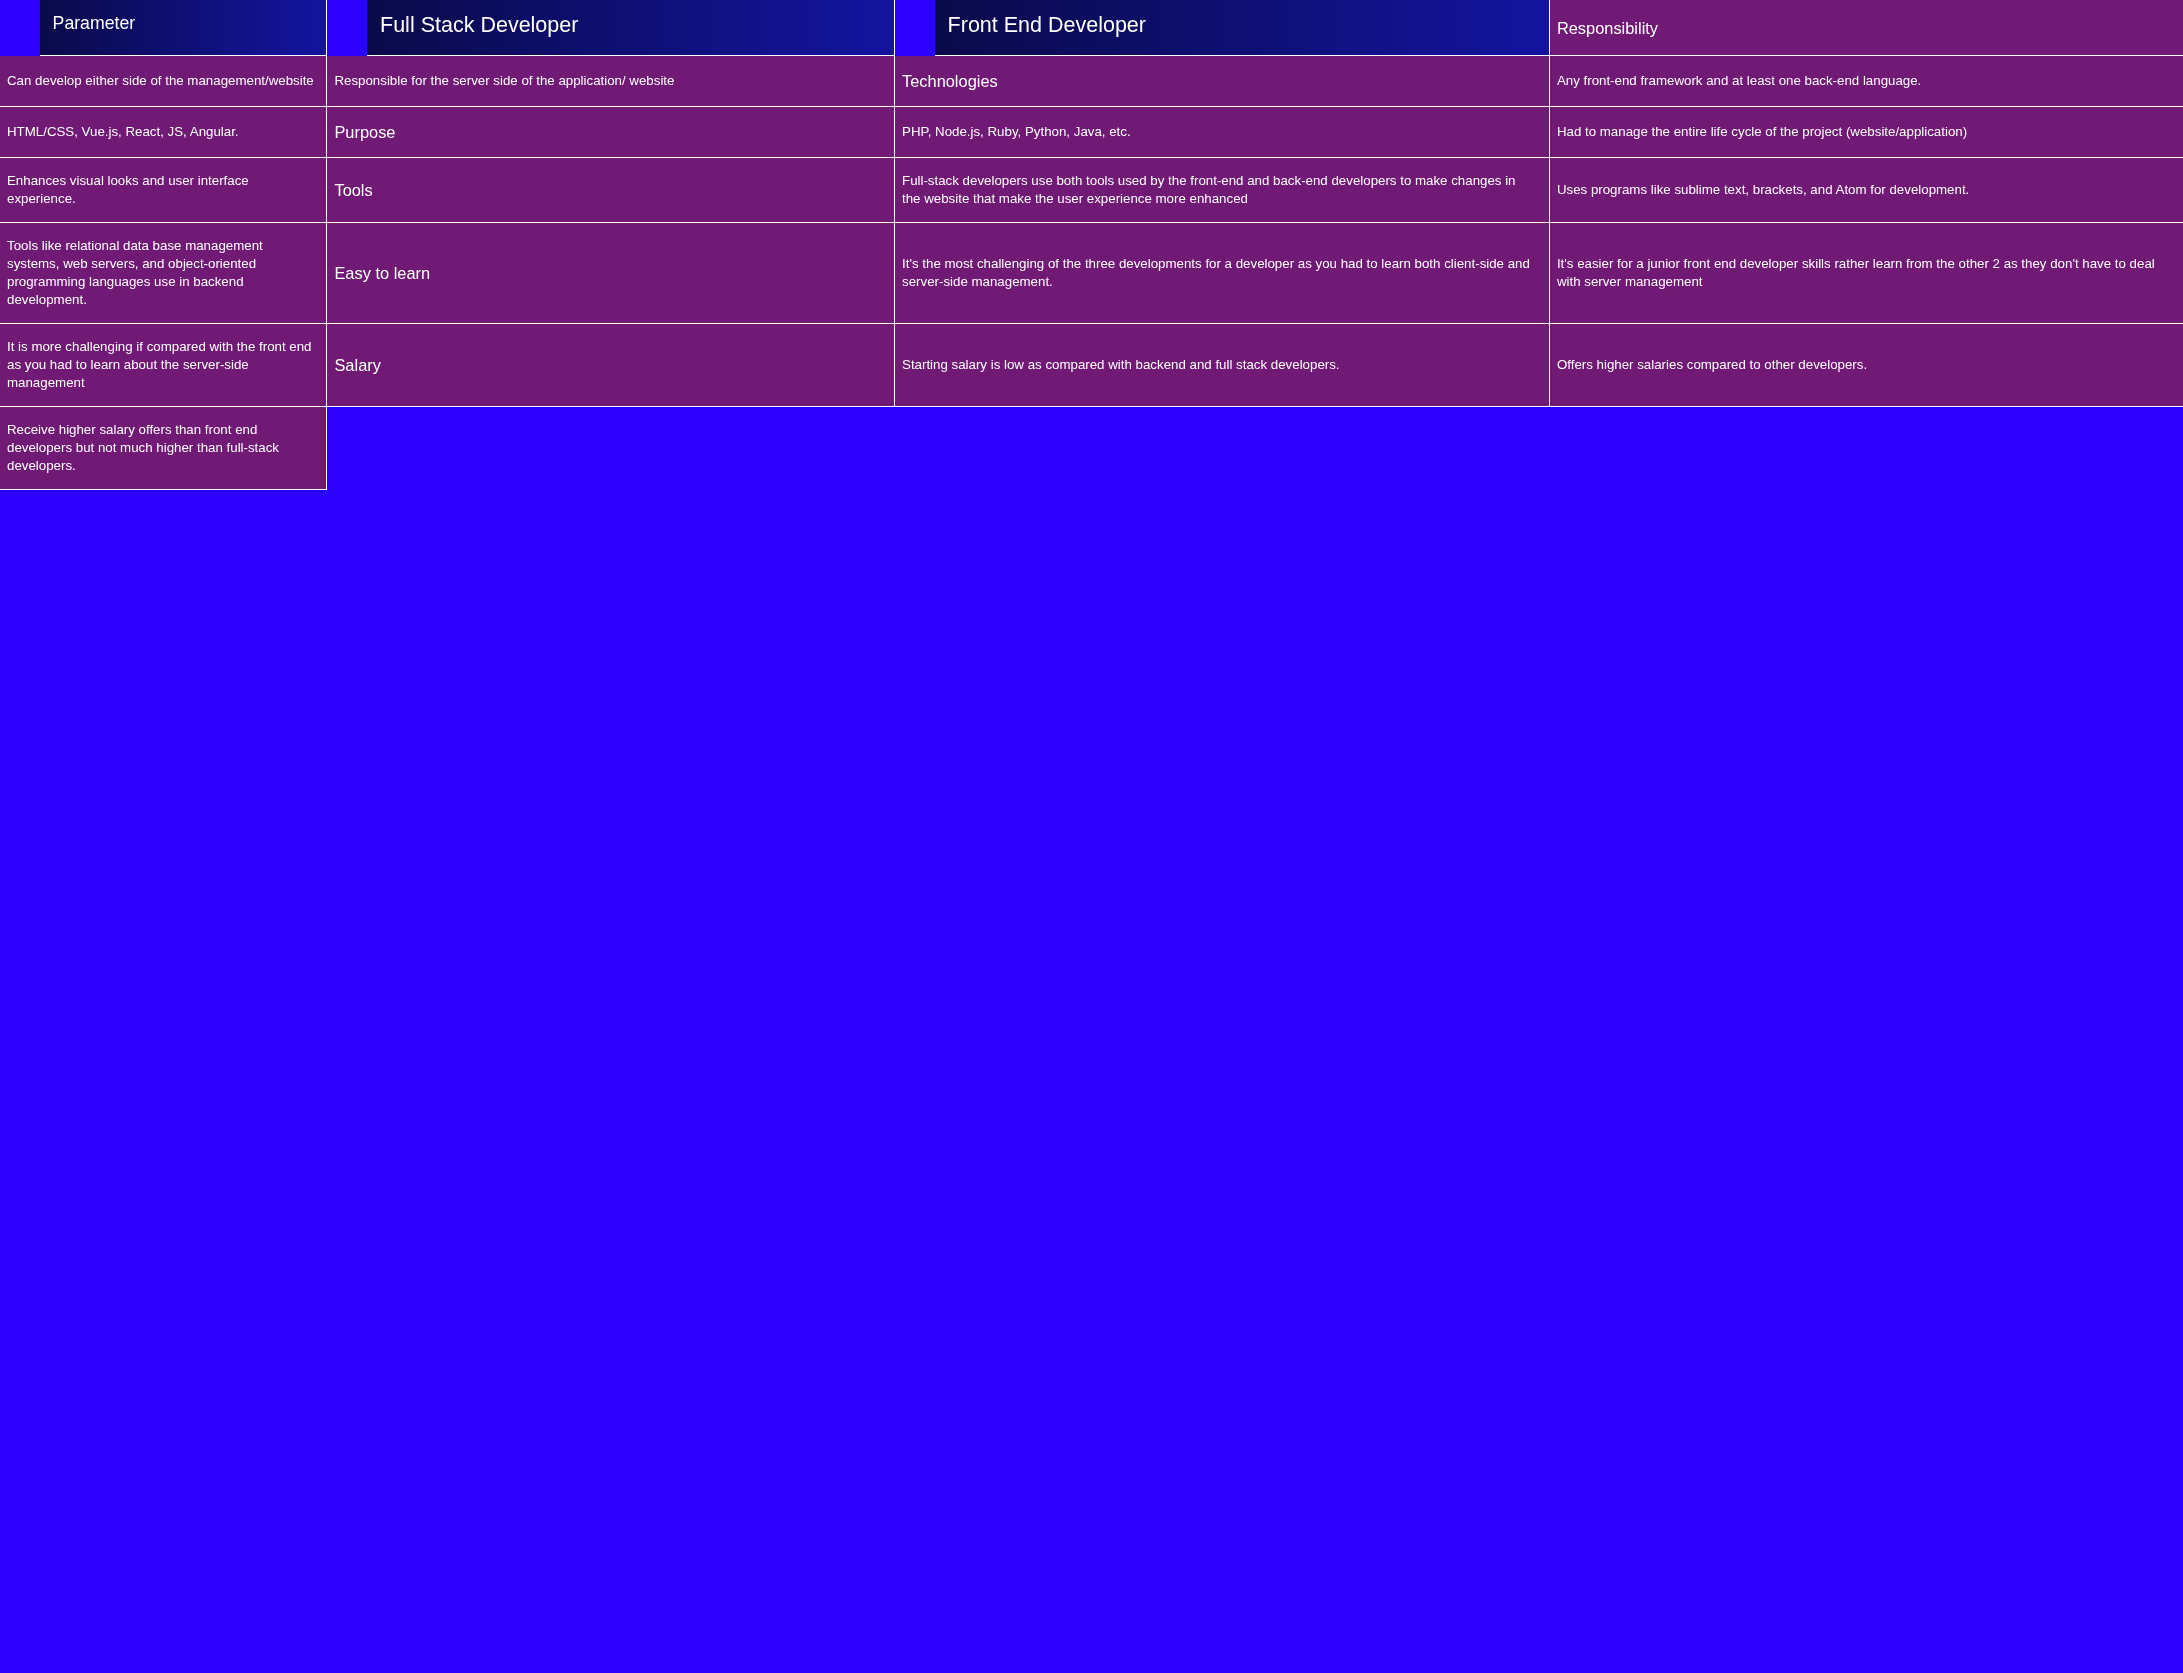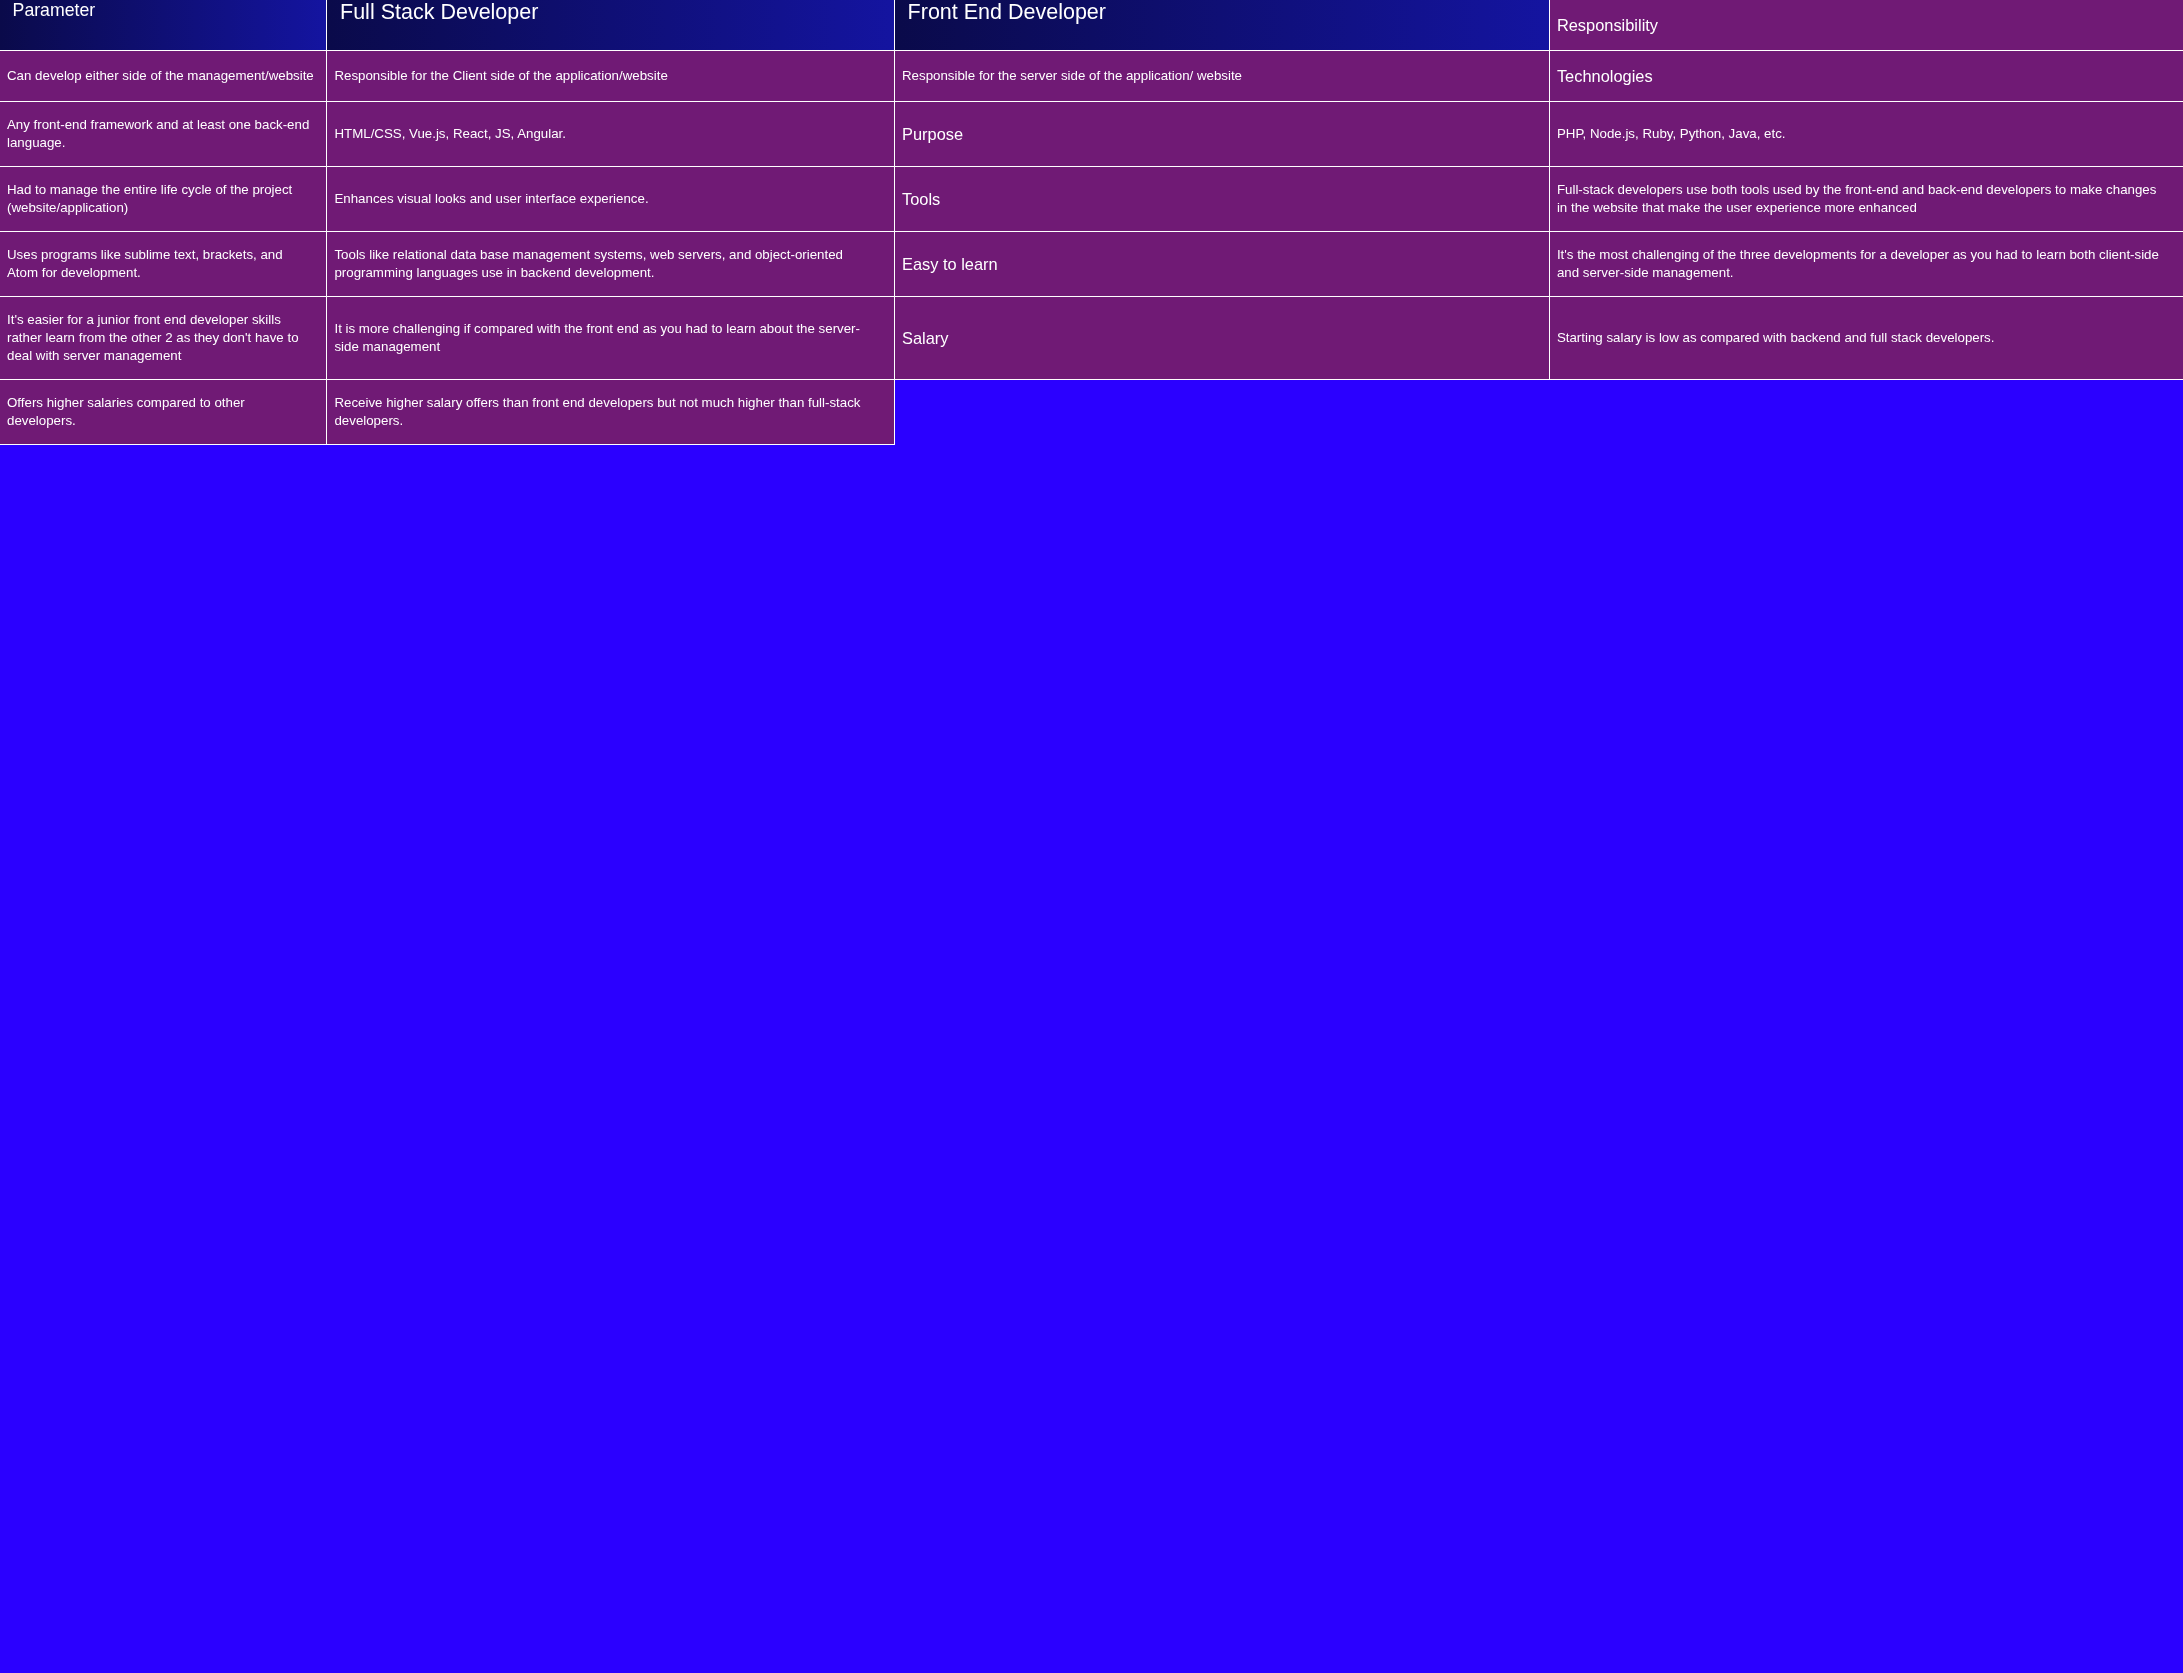--- a/index.html
+++ b/index.html
@@ -29,23 +29,24 @@
     justify-content: center;
   }
   .cell:nth-child(4n) {
     border-right: none;
   }
   .header {
     background: linear-gradient(to right, #0a0a4a 0%, #1414a0 100%);
     font-size: 21.5px;
     font-weight: 400;
     line-height: 1.2;
-    padding-top: 0;
+    padding-top: 13px;
     padding-bottom: 16.4px;
     justify-content: flex-start;
+    margin-left: 40px;
   }
   .header.param {
     font-size: 17.7px;
     justify-content: flex-start;
   }
   .rowlabel {
     font-size: 16.4px;
     font-weight: 400;
   }
   .body {
@@ -57,21 +58,20 @@
 <body>
 
 <div class="table">
 
   <div class="cell header param">Parameter</div>
   <div class="cell header">Full Stack Developer</div>
   <div class="cell header">Front End Developer</div>
 
   <div class="cell body rowlabel">Responsibility</div>
   <div class="cell body">Can develop either side of the management/website</div>
-  <div class="cell body">Responsible for the Client side of the application/website</div>
   <div class="cell body">Responsible for the server side of the application/ website</div>
 
   <div class="cell body rowlabel">Technologies</div>
   <div class="cell body">Any front-end framework and at least one back-end language.</div>
   <div class="cell body">HTML/CSS, Vue.js, React, JS, Angular.</div>
   <div class="cell body rowlabel">Purpose</div>
 
   <div class="cell body">PHP, Node.js, Ruby, Python, Java, etc.</div>
   <div class="cell body">Had to manage the entire life cycle of the project (website/application)</div>
   <div class="cell body">Enhances visual looks and user interface experience.</div>

